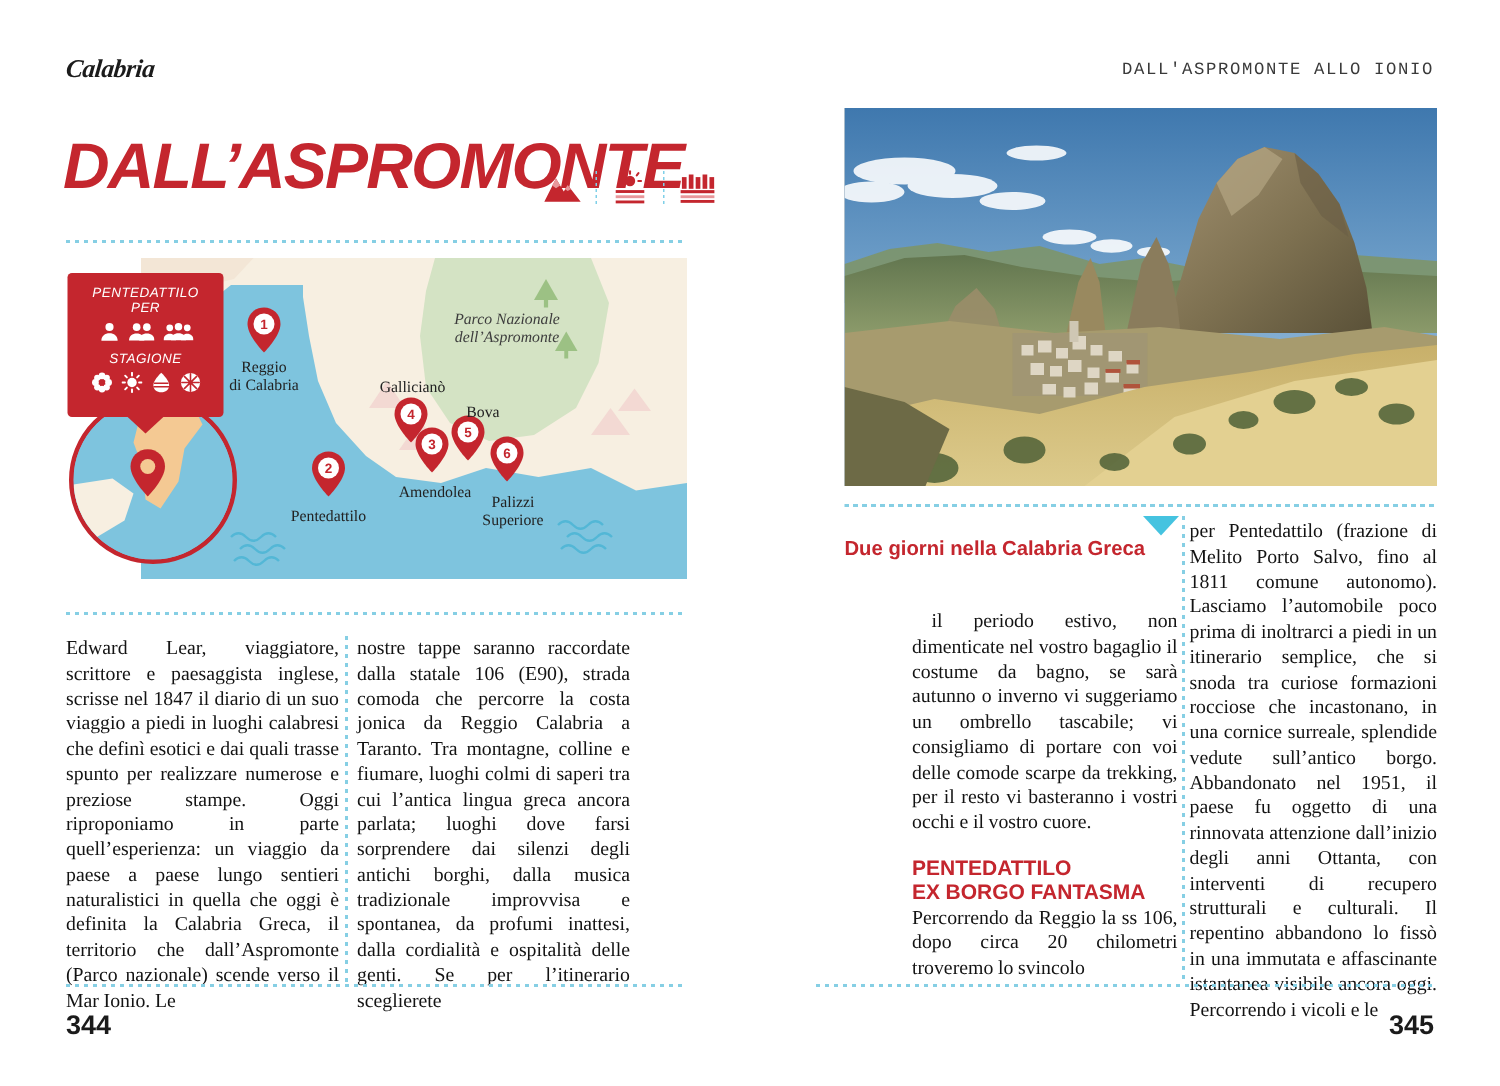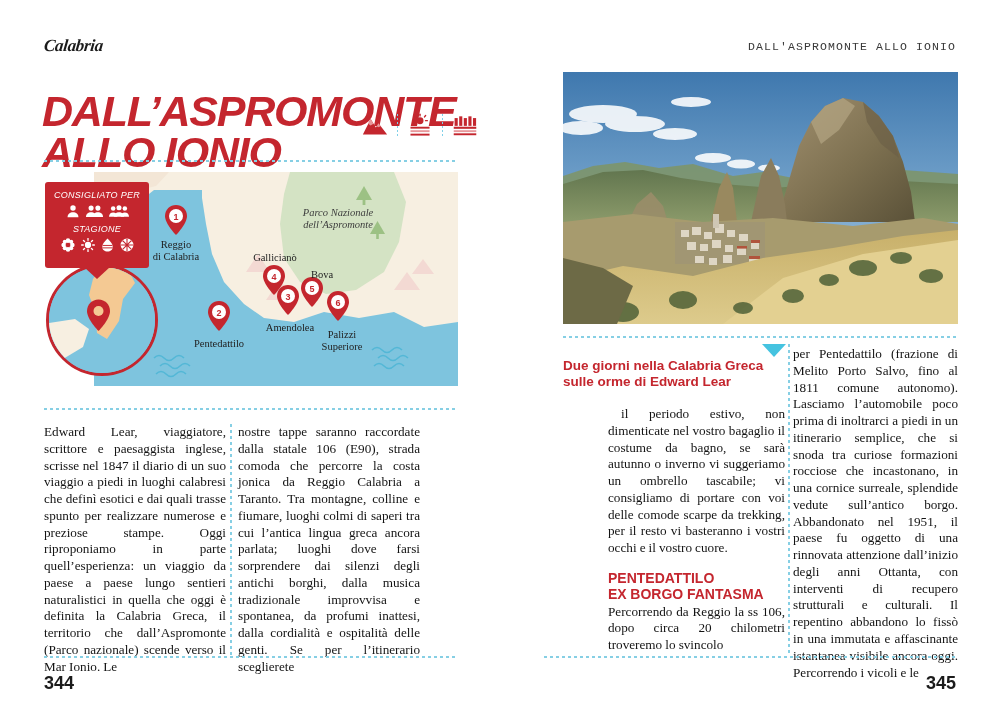--- a/index.html
+++ b/index.html
@@ -163,21 +163,20 @@
 </style>
 </head>
 <body>
 
 <div class="page page-left">
 
   <div class="brand-script">Calabria</div>
 
   <h1 class="title">
     <span class="title-line">DALL’ASPROMONTE</span>
-    <span class="title-line">ALLO IONIO</span>
   </h1>
 
   <div class="title-icons">
     <svg class="ticon" viewBox="0 0 30 26">
       <path d="M1 24 L10 6 L16 16 L19 11 L29 24 Z" fill="#c4262e"></path>
       <path d="M10 6 L13.2 11.5 L10 13.5 L7 11.5 Z" fill="#e8979b"></path>
       <path d="M19 11 L21.4 14.4 L19 15.6 L16.9 14.4 Z" fill="#e8979b"></path>
     </svg>
     <div class="ticon-sep"></div>
     <svg class="ticon" viewBox="0 0 30 26">
@@ -289,21 +288,21 @@
         <circle cx="244" cy="130" r="7" fill="#fff"></circle>
         <text x="244" y="133.6" text-anchor="middle" font-family="Liberation Sans, sans-serif" font-size="9" font-weight="bold" fill="#c4262e">6</text>
       </g>
       <text x="248" y="166" text-anchor="middle" font-family="Liberation Serif, serif" font-size="10.5" fill="#222">Palizzi</text>
       <text x="248" y="178" text-anchor="middle" font-family="Liberation Serif, serif" font-size="10.5" fill="#222">Superiore</text>
     </svg>
   </div>
 
   <div class="map-badge">
     <div class="badge-body">
-      <div class="badge-label">CONSIGLIATO PER</div>
+      <div class="badge-label">PENTEDATTILO PER</div>
       <div class="badge-row">
         <svg width="14" height="14" viewBox="0 0 16 16">
           <circle cx="8" cy="4.6" r="3.1" fill="#fff"></circle>
             <path d="M1.8 15 c0-3.7 2.8-5.7 6.2-5.7 s6.2 2 6.2 5.7z" fill="#fff"></path>
         </svg>
         <svg width="17" height="14" viewBox="0 0 20 16">
           <circle cx="6" cy="4.6" r="3" fill="#fff"></circle>
             <path d="M0 15 c0-3.6 2.6-5.5 6-5.5 s6 1.9 6 5.5z" fill="#fff"></path>
           <circle cx="14" cy="4.6" r="3" fill="#fff"></circle>
             <path d="M8 15 c0-3.6 2.6-5.5 6-5.5 s6 1.9 6 5.5z" fill="#fff"></path>
@@ -488,21 +487,20 @@
     </g>
 
     <path d="M0 186 L40 196 L70 214 L54 252 L0 252 Z" fill="#6d6a46"></path>
   </svg>
 </div>
 
 <div class="arrow-down"></div>
 
 <div class="kicker">
   <div>Due giorni nella Calabria Greca</div>
-  <div>sulle orme di Edward Lear</div>
 </div>
 
 <div class="dotrule rule-r-above-body" style="left:563px; top:336px; width:395px;"></div>
 <div class="coldot" style="left:788px; top:344px; height:312px;"></div>
 
 <div class="col col-r1">
   <p class="indent">il periodo estivo, non dimenticate nel vostro bagaglio il costume da bagno, se sarà autunno o inverno vi suggeriamo un ombrello tascabile; vi consigliamo di portare con voi delle comode scarpe da trekking, per il resto vi basteranno i vostri occhi e il vostro cuore.</p>
   <h2 class="subhead">
     <span style="display:block">PENTEDATTILO</span>
     <span style="display:block">EX BORGO FANTASMA</span>

